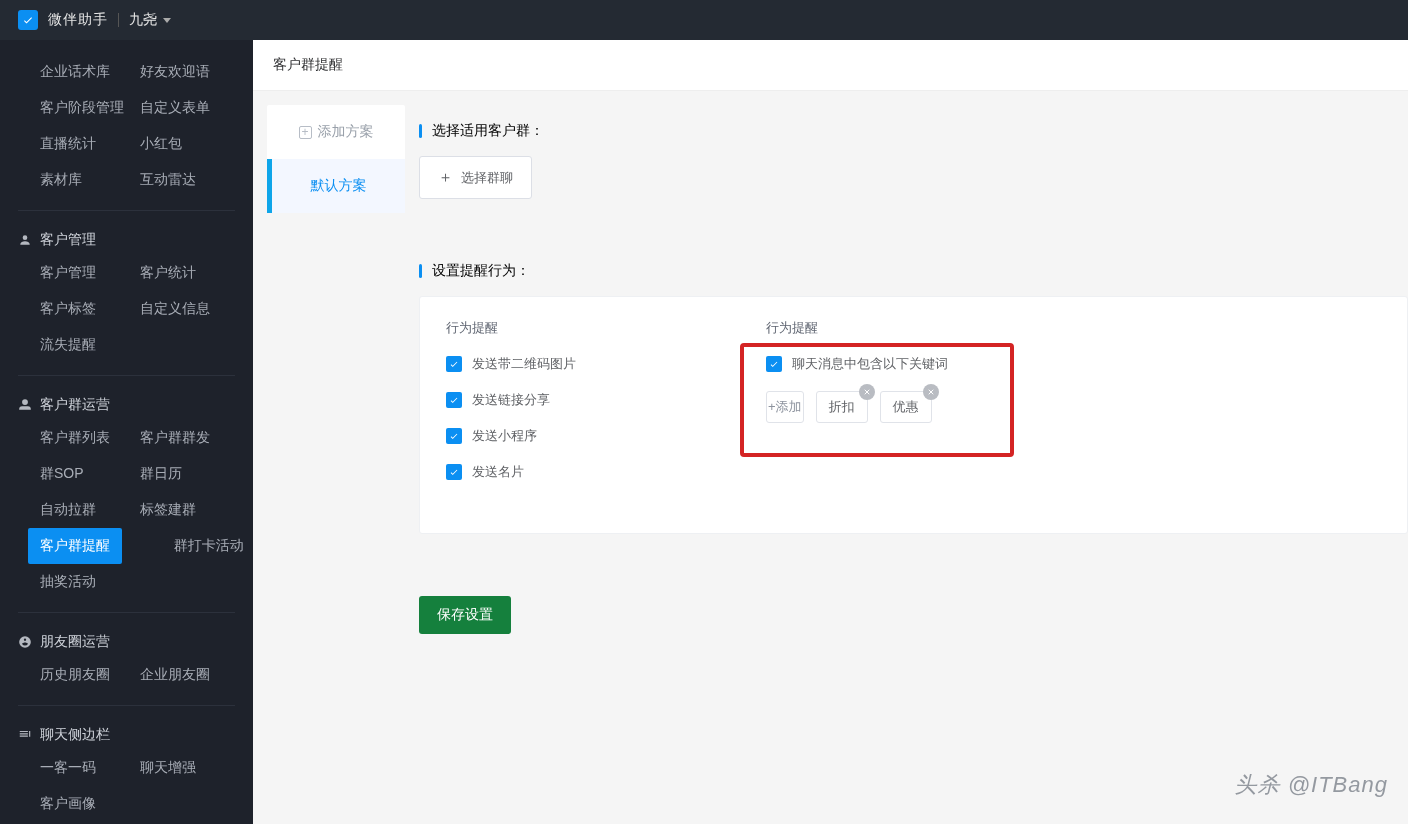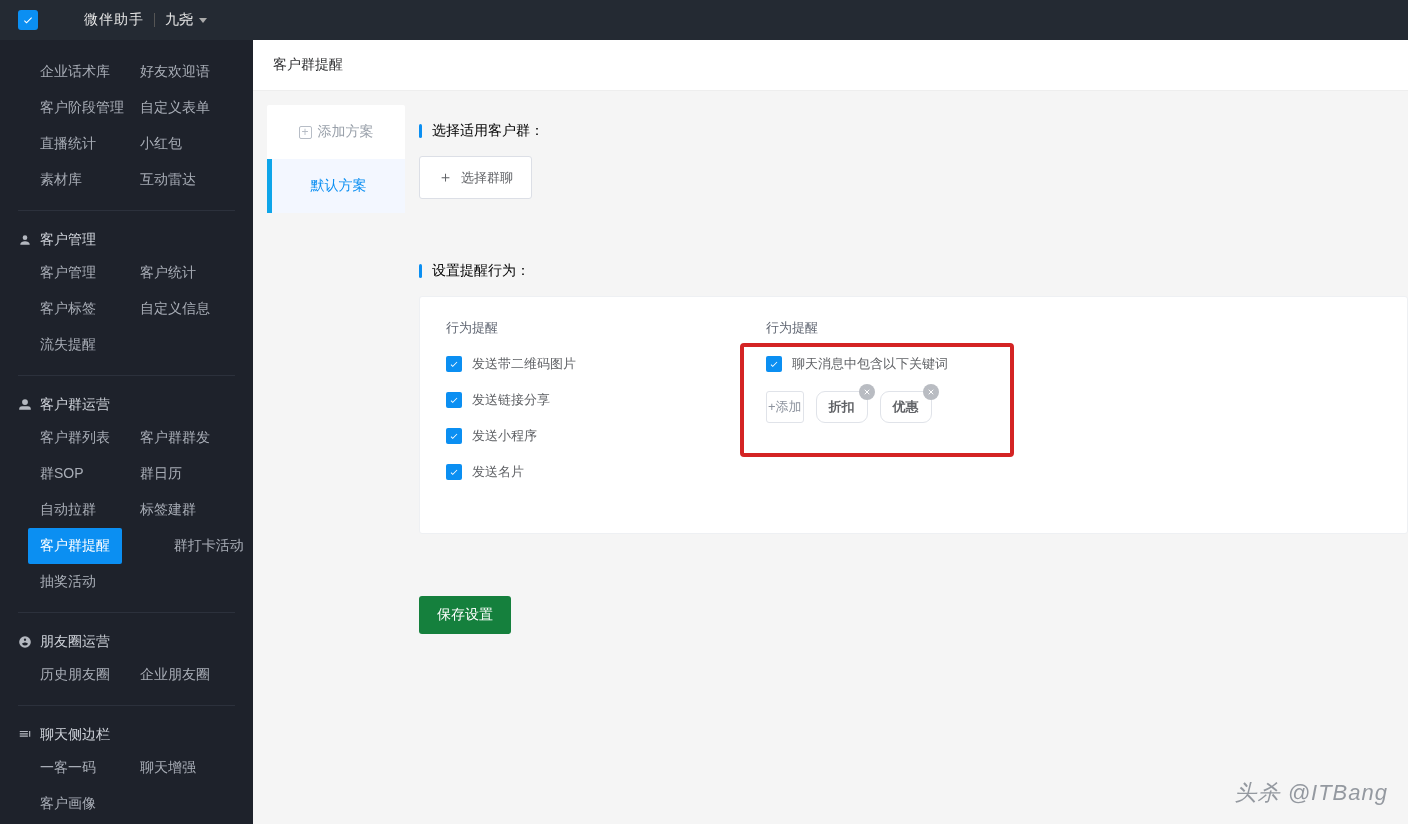--- a/index.html
+++ b/index.html
@@ -22,21 +22,21 @@
     .topbar .logo {
       width: 20px; height: 20px;
       background: #0b8ff2;
       border-radius: 3px;
       margin-right: 10px;
       display: inline-flex;
       align-items: center;
       justify-content: center;
     }
     .topbar .logo svg { width: 12px; height: 12px; fill:#fff; }
-    .topbar .app-name { font-weight: 500; letter-spacing: 1px; margin-left: 36px; }
+    .topbar .app-name { font-weight: 500; letter-spacing: 1px; }
     .topbar .divider-v {
       width: 1px; height: 14px; background:#555; margin: 0 10px;
     }
     .topbar .tenant { display:flex; align-items:center; cursor:pointer; }
     .topbar .caret-down {
       width:0;height:0;border-left:4px solid transparent;border-right:4px solid transparent;
       border-top:5px solid #aaa; margin-left:6px;
     }
     .layout { display:flex; height:calc(824px - 40px); }
     .sidebar {
@@ -172,30 +172,30 @@
       width:16px;height:16px;border-radius:2px;background:#0b8ff2;
       display:inline-flex;align-items:center;justify-content:center;cursor:pointer;
     }
     .ckbx svg{width:10px;height:10px;fill:#fff;}
     .tags { display:flex; gap:12px; flex-wrap:wrap; align-items:center;}
     .tag-add {
       border:1px solid #e0e3e9;border-radius:3px;padding:6px 1px;
       font-size:13px;color:#8d939e;cursor:pointer;
     }
     .tag {
-      border:1px solid #e0e3e9;border-radius:9px;padding:6px 12px;
-      font-size:13px;color:#606266;position:relative;font-weight:bold;
+      border:1px solid #e0e3e9;border-radius:3px;padding:6px 12px;
+      font-size:13px;color:#606266;position:relative;
     }
     .tag .tag-x {
       position:absolute;right:-8px;top:-8px;width:16px;height:16px;border-radius:50%;
       background:#b9bcc2;display:flex;align-items:center;justify-content:center;cursor:pointer;
     }
     .tag .tag-x svg{width:8px;height:8px;fill:#fff;}
     .watermark {
-      position:fixed;right:20px;bottom:16px;color:#8a8f97;font-size:22px;
+      position:fixed;right:20px;bottom:24px;color:#8a8f97;font-size:22px;
       font-style:italic;opacity:.9;letter-spacing:1px;pointer-events:none;
     }
   </style>
 </head>
 <body>
 
 <div class="topbar">
   <span class="logo">
     <svg viewBox="0 0 24 24">
         <path d="M9 16.2l-3.5-3.5L4 14.1 9 19l11-11-1.4-1.4z"></path>

